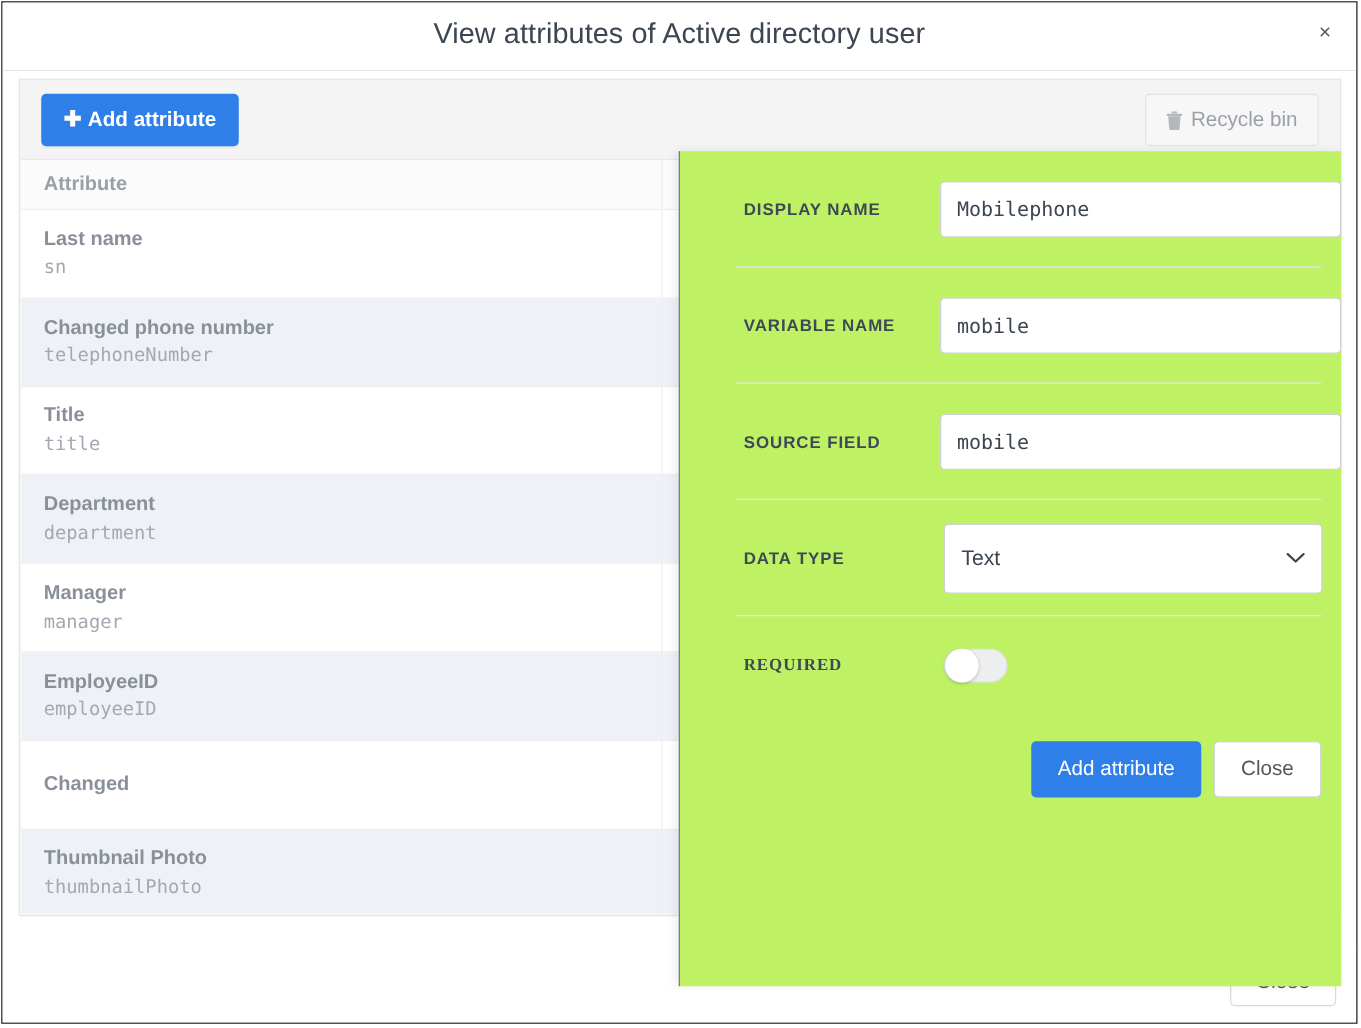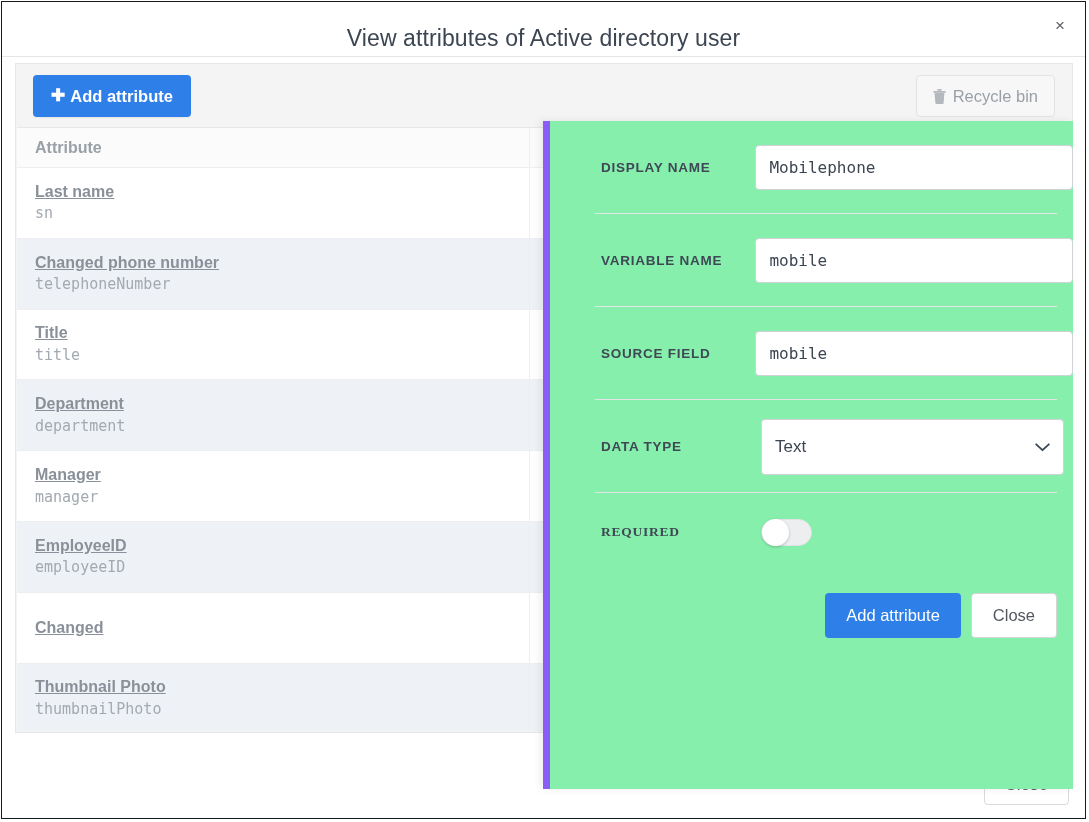--- a/index.html
+++ b/index.html
@@ -34,21 +34,20 @@
   }
   .modal-title {
     position: absolute;
     left: 0; right: 0;
     top: 11px;
     text-align: center;
     font-size: 23px;
     font-weight: 400;
     color: #3c4552;
     letter-spacing: 0.1px;
-    margin-top: 12px;
   }
   .modal-close-x {
     position: absolute;
     right: 16px;
     top: 13px;
     font-size: 17px;
     line-height: 17px;
     color: #5a5f66;
     cursor: pointer;
     font-family: "Liberation Sans", sans-serif;
@@ -175,21 +174,20 @@
   .th-label {
     font-size: 16px;
     color: #9aa0a7;
     font-weight: 700;
   }
   .attr-name {
     font-size: 16px;
     font-weight: 700;
     color: #8a9099;
     line-height: 1.35;
-    text-decoration: underline;
   }
   .attr-ldap {
     font-size: 15px;
     color: #a3a9b1;
     font-family: "DejaVu Sans Mono", "Liberation Mono", monospace;
     line-height: 1.45;
     margin-top: 1px;
   }
   .attr-type {
     font-size: 15px;
@@ -198,22 +196,22 @@
     white-space: nowrap;
   }
 
   
   .side-panel {
     position: absolute;
     left: 541px;
     top: 64px;
     width: 530px;
     height: 668px;
-    background: #86efac;
-    border-left: 7px solid #8b5cf6;
+    background: #bef264;
+    border-left: 1px solid #8b5cf6;
     box-shadow: -3px 0 8px rgba(0,0,0,0.07);
     box-sizing: border-box;
     z-index: 5;
   }
 
   .form-row {
     position: relative;
     display: flex;
     align-items: center;
     height: 93px;

